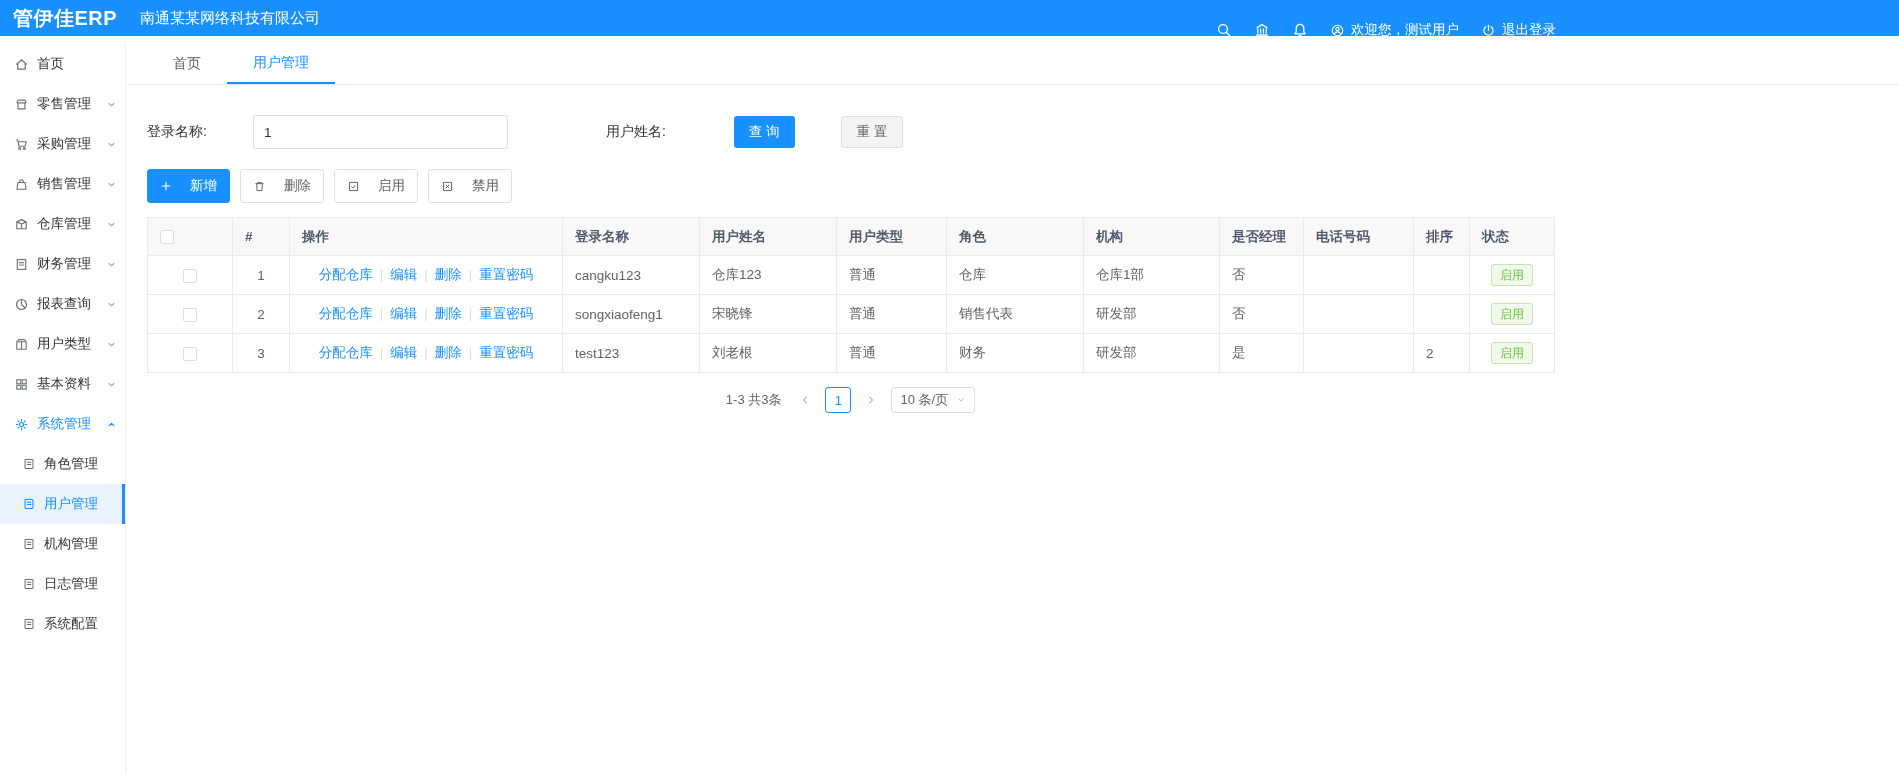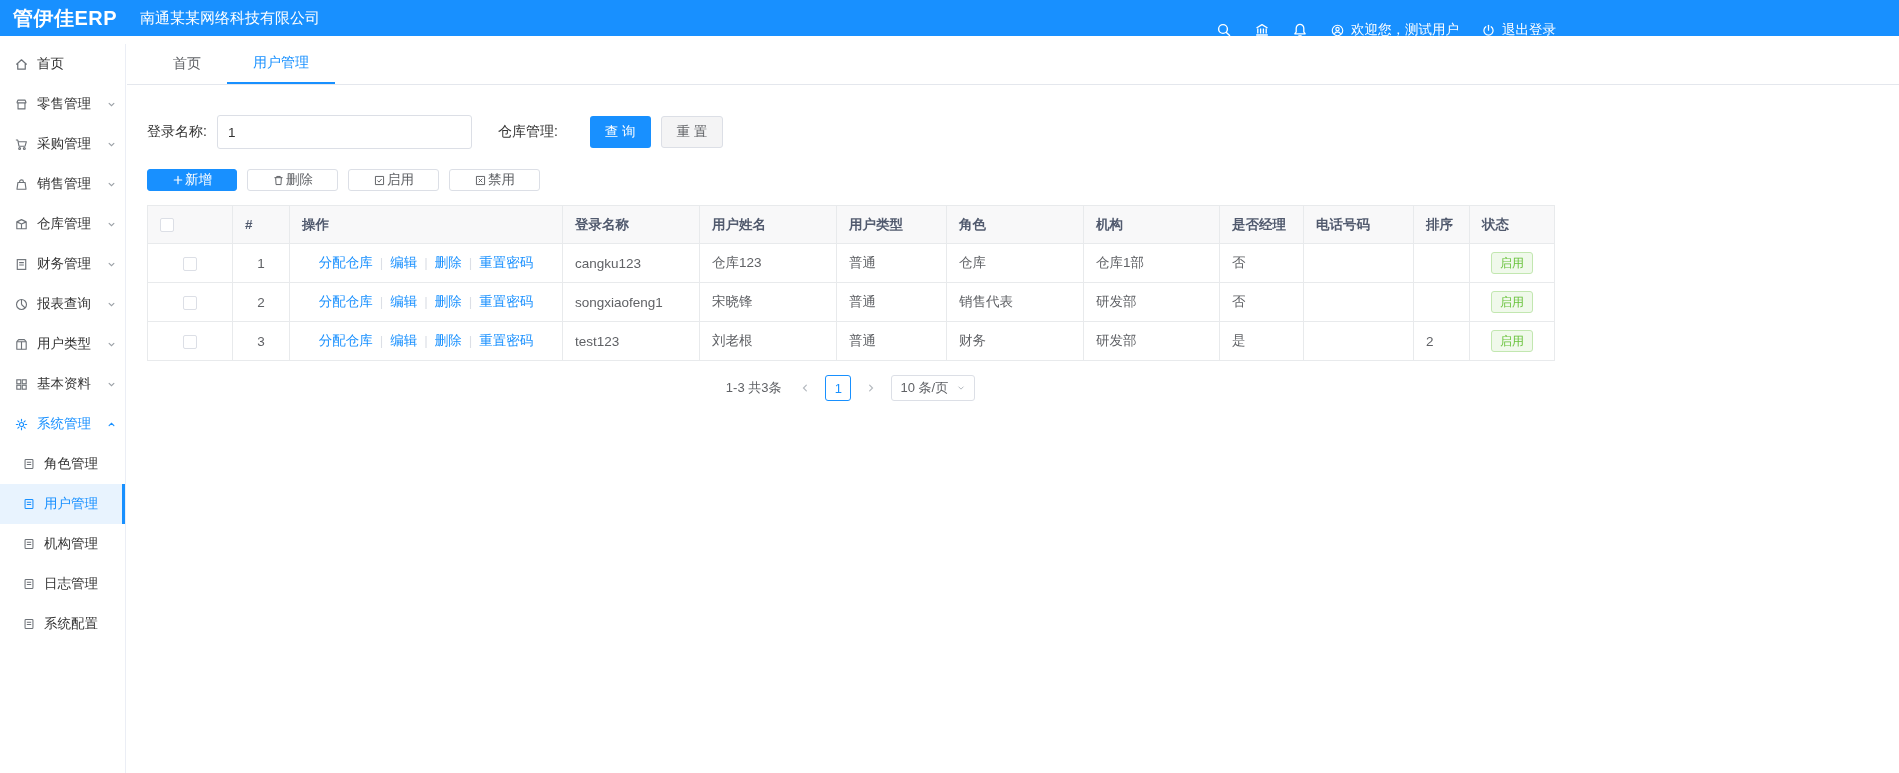--- a/index.html
+++ b/index.html
@@ -31,33 +31,33 @@
 
   
   .main { position:absolute; top:44px; left:127px; right:0; bottom:0; background:#fff; overflow:hidden; }
   .tabbar { height:41px; border-bottom:1px solid #e4e7ed; display:flex; align-items:stretch; padding-left:20px; }
   .tab { padding:0 26px; display:flex; align-items:center; font-size:14px; color:#606266; cursor:pointer; }
   .tab.active { color:#1890ff; border-bottom:2px solid #1890ff; }
 
   .content { padding:20px 20px 0 20px; }
 
   
-  .filter-row { display:flex; align-items:center; margin:10px 0 20px 0; }
+  .filter-row { display:flex; align-items:center; margin:10px 0 20px 0;gap:36px; }
   .f-label { font-size:14px; color:#333; margin-right:10px; white-space:nowrap; }
   .f-input { width:255px; height:34px; border:1px solid #dcdfe6; border-radius:3px; padding:0 10px; font-size:13.5px; color:#333; outline:none; font-family:inherit; }
   .f-input::placeholder { color:#c0c4cc; }
   .gap24 { width:26px; flex:none; }
   .btn { height:32px; border:none; border-radius:3px; font-size:13.5px; cursor:pointer; font-family:inherit; display:inline-flex; align-items:center; justify-content:center; padding:0 15px; white-space:nowrap; }
   .btn-primary { background:#1890ff; color:#fff; }
   .btn-plain { background:#f4f4f5; color:#606266; border:1px solid #dcdfe6; }
   .ml20 { margin-left:22px; } .ml10 { margin-left:10px; }
 
   
   .toolbar { display:flex; align-items:center; gap:10px; margin-bottom:14px; }
-  .tbtn { height:22px; border-radius:3px; font-size:13.5px; cursor:pointer; font-family:inherit; display:inline-flex; align-items:center; gap:1px; padding:0 24px; background:#fff; border:1px solid #dcdfe6; color:#606266; white-space:nowrap; }
+  .tbtn { height:34px; border-radius:3px; font-size:13.5px; cursor:pointer; font-family:inherit; display:inline-flex; align-items:center; gap:18px; padding:0 12px; background:#fff; border:1px solid #dcdfe6; color:#606266; white-space:nowrap; }
   .tbtn.primary { background:#1890ff; border:1px solid #1890ff; color:#fff; }
   .tbtn .bi { display:flex; }
 
   
   table.grid { border-collapse:collapse; table-layout:fixed; width:1407px; font-size:13.5px; color:#606266; }
   table.grid th { background:#f8f8f9; color:#515a6e; font-weight:bold; height:38px; border:1px solid #e8eaec; padding:0 12px; text-align:left; white-space:nowrap; overflow:hidden; }
   table.grid td { height:39px; border:1px solid #e8eaec; padding:0 12px; background:#fff; white-space:nowrap; overflow:hidden; }
   th.c, td.c { text-align:center; }
   .checkbox { display:inline-block; width:14px; height:14px; border:1px solid #dcdfe6; border-radius:2px; background:#fff; vertical-align:middle; cursor:pointer; }
   a.oplink { color:#1890ff; text-decoration:none; cursor:pointer; }
@@ -321,21 +321,21 @@
       <div class="tab">首页</div>
       <div class="tab active">用户管理</div>
     </div>
 
     <div class="content">
 
       <div class="filter-row">
         <span class="f-label">登录名称:</span>
         <input class="f-input" type="text" value="1" style="">
         <span class="gap24"></span>
-        <span class="f-label">仓库管理:</span>
+        <span class="f-label">用户姓名:</span>
         <button class="btn btn-primary ml20">查 询</button>
         <button class="btn btn-plain ml10">重 置</button>
       </div>
 
       <div class="toolbar">
         <button class="tbtn primary">
           <span class="bi">
               <svg class="ic" width="12" height="12" viewBox="0 0 16 16" fill="none" stroke="currentColor" stroke-width="1.6" stroke-linecap="round">
                 <path d="M8 3 V13 M3 8 H13"></path>
               </svg>

